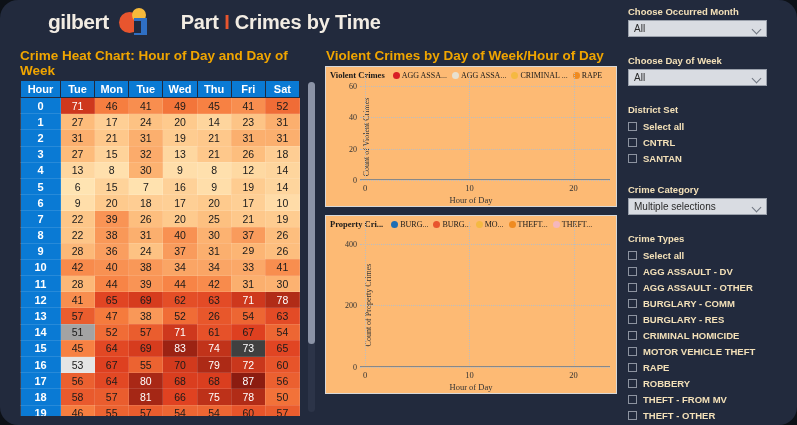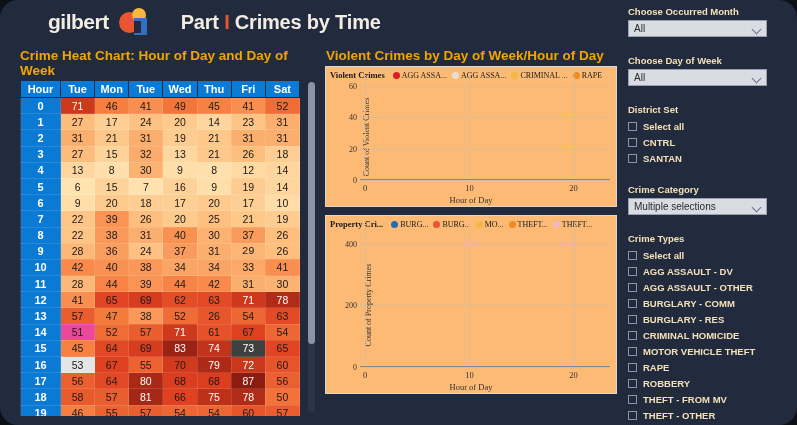--- a/index.html
+++ b/index.html
@@ -340,21 +340,21 @@
               <td style="background: rgb(234, 93, 46); color: rgb(26, 26, 26);">57</td>
               <td style="background: rgb(245, 123, 61); color: rgb(26, 26, 26);">47</td>
               <td style="background: rgb(249, 152, 88); color: rgb(26, 26, 26);">38</td>
               <td style="background: rgb(240, 108, 54); color: rgb(26, 26, 26);">52</td>
               <td style="background: rgb(232, 87, 43); color: rgb(26, 26, 26);">26</td>
               <td style="background: rgb(237, 102, 51); color: rgb(26, 26, 26);">54</td>
               <td style="background: rgb(227, 75, 38); color: rgb(26, 26, 26);">63</td>
             </tr>
             <tr>
               <td class="hour">14</td>
-              <td style="background: #ec4899; color: rgb(26, 26, 26);">51</td>
+              <td style="background: #a3a3a3; color: rgb(26, 26, 26);">51</td>
               <td style="background: rgb(240, 108, 54); color: rgb(26, 26, 26);">52</td>
               <td style="background: rgb(234, 93, 46); color: rgb(26, 26, 26);">57</td>
               <td style="background: rgb(206, 56, 29); color: rgb(255, 255, 255);">71</td>
               <td style="background: rgb(230, 81, 41); color: rgb(26, 26, 26);">61</td>
               <td style="background: rgb(222, 64, 32); color: rgb(26, 26, 26);">67</td>
               <td style="background: rgb(237, 102, 51); color: rgb(26, 26, 26);">54</td>
             </tr>
             <tr>
               <td class="hour">15</td>
               <td style="background: rgb(247, 129, 67); color: rgb(26, 26, 26);">45</td>

